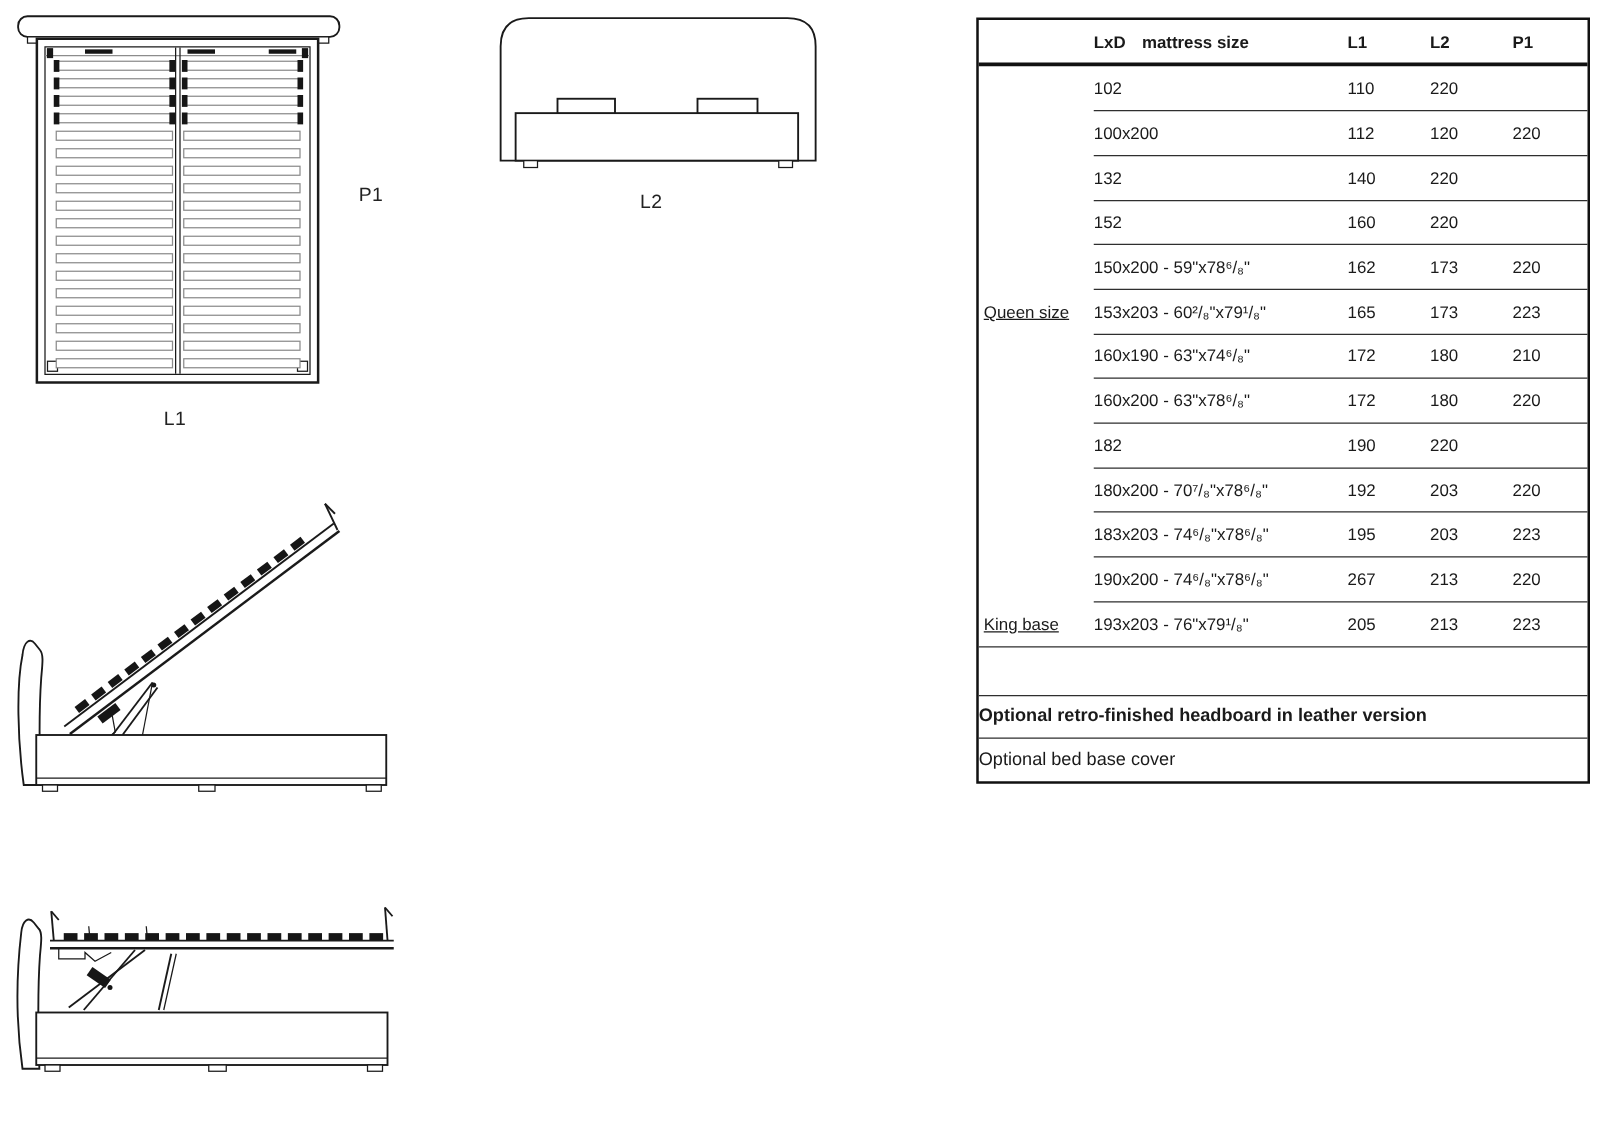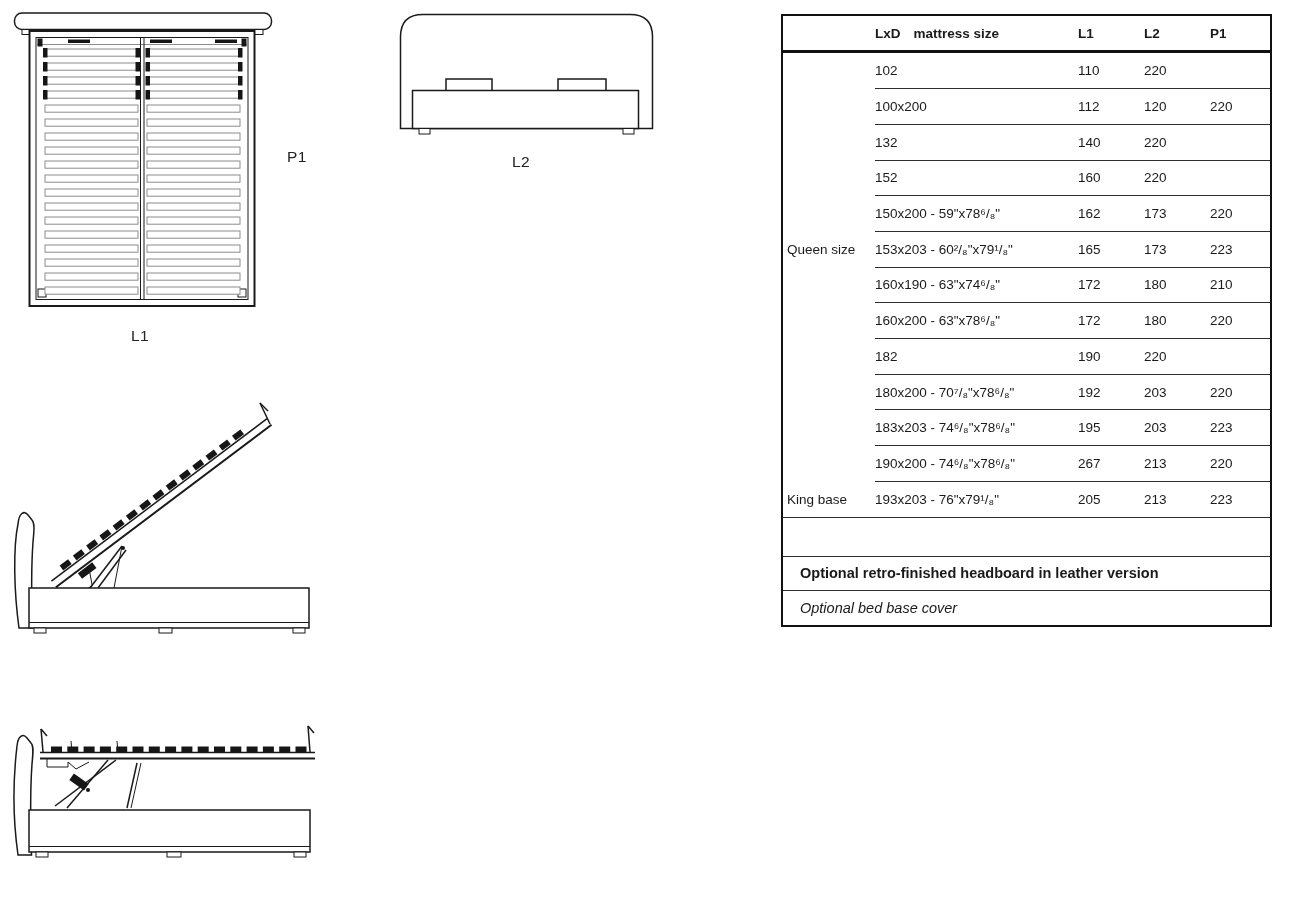--- a/index.html
+++ b/index.html
@@ -26,26 +26,26 @@
     border:2px solid #111;background:#fff;font-size:13.5px;
   }
   .tgrid{display:grid;grid-template-columns:92px 203px 66px 66px 1fr;align-items:center;}
   .thead{height:34px;border-bottom:3px solid #111;font-weight:700;}
   .thead .hsize{display:flex;gap:13px;}
   .trow{height:35.7px;position:relative;}
   .trow:not(:first-child)::before{
     content:'';position:absolute;left:92px;right:0;top:-0.5px;height:1px;background:#2e2e2e;
   }
   .cell{display:flex;align-items:center;height:100%;}
-  .cell.cat{padding-left:4px;}
+  .cell.cat{padding-left:4px;text-decoration:underline;}
   .sep-full{height:0;border-top:1px solid #2e2e2e;}
   .empty-row{height:38px;}
-  .note{height:33px;display:flex;align-items:center;padding-left:17px;font-size:14.5px;}
+  .note{height:33px;display:flex;align-items:center;padding-left:0;font-size:14.5px;}
   .note.bold{font-weight:700;}
-  .note.plain{height:34px;font-weight:400;font-style:italic;}
+  .note.plain{height:34px;font-weight:400;}
 </style>
 </head>
 <body>
 
 <div class="canvas">
 
   <svg class="abs" style="left:10px;top:8px;" width="300" height="345" viewBox="0 0 300 345">
 
     <rect x="4.5" y="5" width="257" height="16.5" rx="7.5" class="w15"></rect>
     <rect x="12" y="21.5" width="241" height="5" class="w1"></rect>

